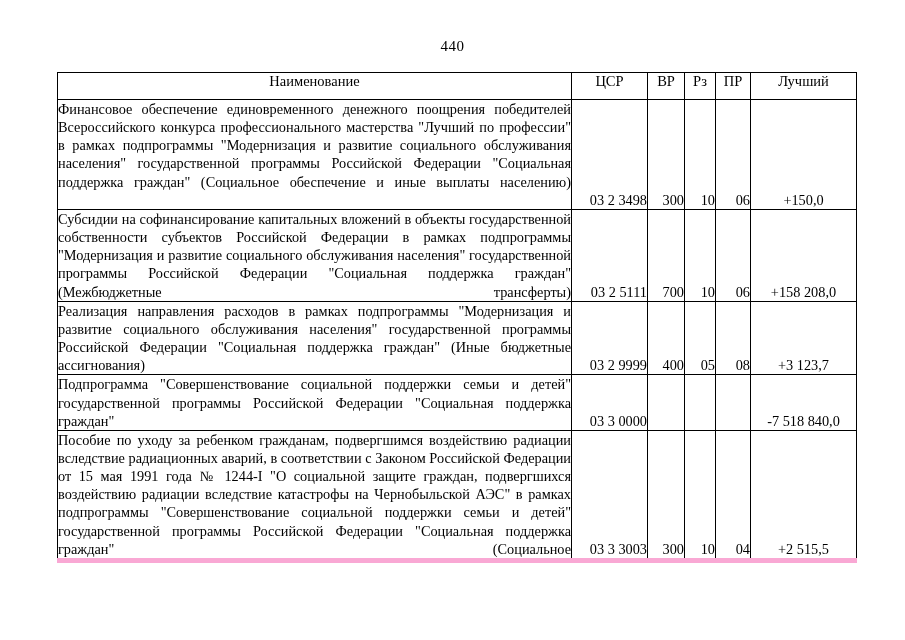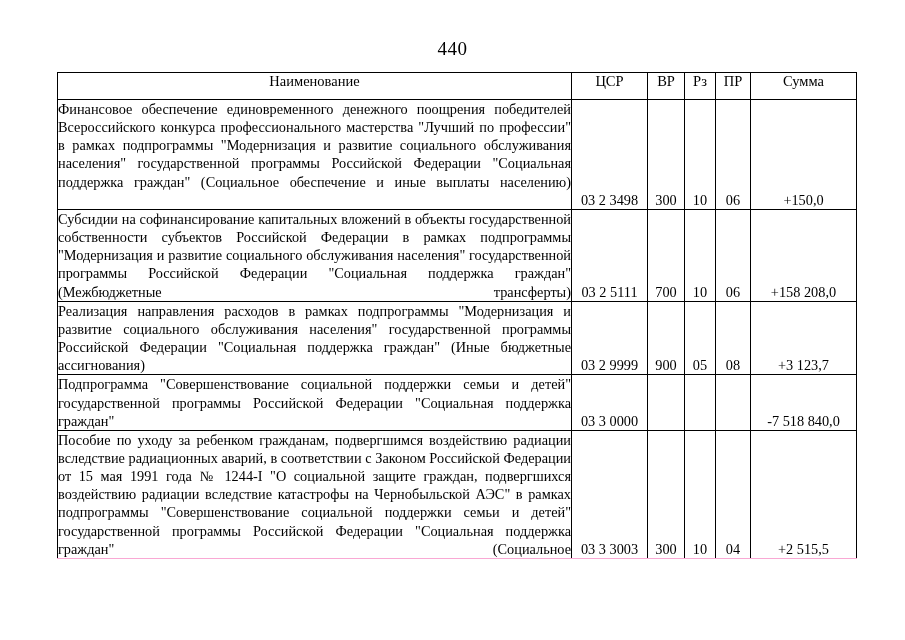--- a/index.html
+++ b/index.html
@@ -19,21 +19,21 @@
     width: 905px;
     height: 640px;
     box-sizing: border-box;
   }
   .page-number {
     position: absolute;
     top: 38px;
     left: 0;
     width: 905px;
     text-align: center;
-    font-size: 19px;
+    font-size: 15px;
     letter-spacing: 0.5px;
   }
   .table-wrap {
     position: absolute;
     top: 72px;
     left: 57px;
     width: 799px;
   }
   table.doc-table {
     border-collapse: collapse;
@@ -57,30 +57,30 @@
     height: 26px;
   }
   
   tbody td {
     border-top: none;
     border-bottom: none;
     font-size: 14.3px;
     line-height: 1.27;
   }
   tbody tr:last-child td {
-    border-bottom: 1px solid #f9a8d4;
+    border-bottom: 5px solid #f9a8d4;
   }
   td.c-name {
     padding: 8px 9px 6px 9px;
     text-align: justify;
     text-align-last: justify;
     hyphens: none;
   }
   td.c-code, td.c-vr, td.c-rz, td.c-pr {
-    text-align: center;
+    text-align: right;
     padding: 8px 2px 6px 2px;
     white-space: nowrap;
   }
   td.c-sum {
     text-align: center;
     padding: 8px 11px 6px 4px;
     white-space: nowrap;
   }
   
   .val-spacer {
@@ -114,21 +114,21 @@
           <col class="w-pr">
           <col class="w-sum">
       </colgroup>
       <thead>
         <tr>
           <th>Наименование</th>
           <th>ЦСР</th>
           <th>ВР</th>
           <th>Рз</th>
           <th>ПР</th>
-          <th>Сумма</th>
+          <th>Лучший</th>
         </tr>
       </thead>
       <tbody>
 
         <tr>
           <td class="c-name">Финансовое обеспечение единовременного денежного поощрения победителей Всероссийского конкурса профессионального мастерства "Лучший по профессии" в рамках подпрограммы "Модернизация и развитие социального обслуживания населения" государственной программы Российской Федерации "Социальная поддержка граждан" (Социальное обеспечение и иные выплаты населению)</td>
           <td class="c-code">
             <span class="val-spacer">&nbsp;<br>&nbsp;<br>&nbsp;<br>&nbsp;<br>&nbsp;</span>
             <span class="val">03 2 3498</span>
           </td>
@@ -175,21 +175,21 @@
         </tr>
 
         <tr>
           <td class="c-name">Реализация направления расходов в рамках подпрограммы "Модернизация и развитие социального обслуживания населения" государственной программы Российской Федерации "Социальная поддержка граждан" (Иные бюджетные ассигнования)</td>
           <td class="c-code">
             <span class="val-spacer">&nbsp;<br>&nbsp;<br>&nbsp;</span>
             <span class="val">03 2 9999</span>
           </td>
           <td class="c-vr">
             <span class="val-spacer">&nbsp;<br>&nbsp;<br>&nbsp;</span>
-            <span class="val">900</span>
+            <span class="val">400</span>
           </td>
           <td class="c-rz">
             <span class="val-spacer">&nbsp;<br>&nbsp;<br>&nbsp;</span>
             <span class="val">05</span>
           </td>
           <td class="c-pr">
             <span class="val-spacer">&nbsp;<br>&nbsp;<br>&nbsp;</span>
             <span class="val">08</span>
           </td>
           <td class="c-sum">

